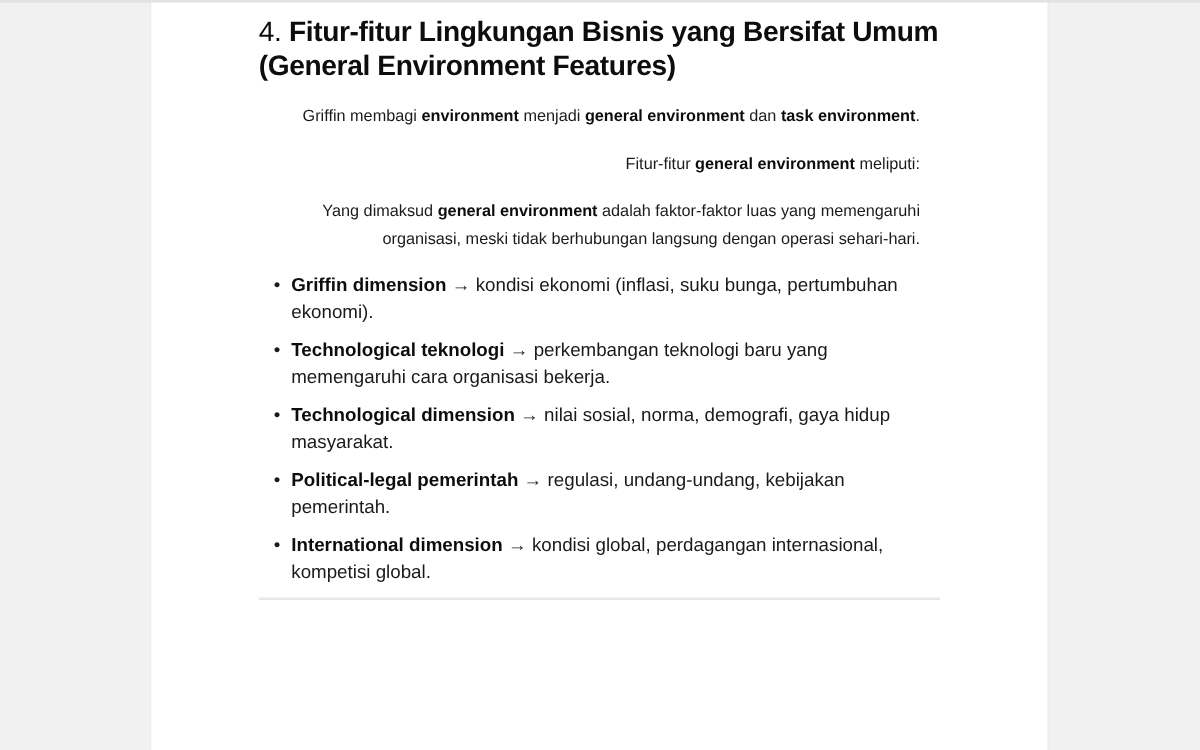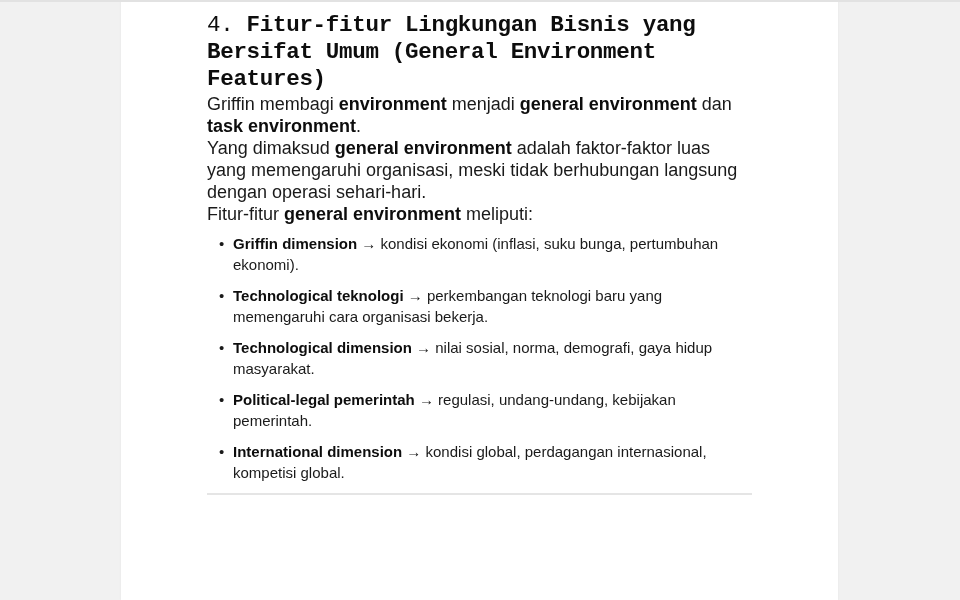--- a/index.html
+++ b/index.html
@@ -34,30 +34,30 @@
     top: 12px;
     width: 545px;
   }
   h2.section-heading {
     margin: 0;
     font-size: 22.5px;
     line-height: 27px;
     font-weight: 700;
     letter-spacing: -0.3px;
     color: #0d0d0d;
-    font-family: Liberation Mono, monospace;
   }
   h2.section-heading .num {
     font-weight: 500;
   }
   p.body {
-    margin: 0;
-    font-size: 18px;
+    margin: 16px;
+    font-size: 13px;
     line-height: 22px;
     color: #1a1a1a;
+    text-align: right;
   }
   p.body b, li b { font-weight: 700; color: #0d0d0d; }
   .p1 { margin-top: 10px; }
   .p2 { margin-top: 7px; }
   .p3 { margin-top: 7px; }
   ul.features {
     margin: 8px 0 0 0;
     padding: 0 0 0 26px;
     list-style: none;
   }
@@ -92,23 +92,23 @@
 <div class="panel">
   <div class="content">
 
     <h2 class="section-heading">
       <span class="num">4.</span>
       <span>Fitur-fitur Lingkungan Bisnis yang Bersifat Umum (General Environment Features)</span>
     </h2>
 
     <p class="body p1"><span>Griffin membagi </span><b>environment</b><span> menjadi </span><b>general environment</b><span> dan </span><b>task environment</b><span>.</span></p>
 
+    <p class="body p3"><span>Fitur-fitur </span><b>general environment</b><span> meliputi:</span></p>
+
     <p class="body p2"><span>Yang dimaksud </span><b>general environment</b><span> adalah faktor-faktor luas yang memengaruhi organisasi, meski tidak berhubungan langsung dengan operasi sehari-hari.</span></p>
-
-    <p class="body p3"><span>Fitur-fitur </span><b>general environment</b><span> meliputi:</span></p>
 
     <ul class="features">
       <li>
         <span class="bullet">•</span>
         <b>Griffin dimension</b>
         <span>→</span>
         <span>kondisi ekonomi (inflasi, suku bunga, pertumbuhan ekonomi).</span>
       </li>
       <li>
         <span class="bullet">•</span>

